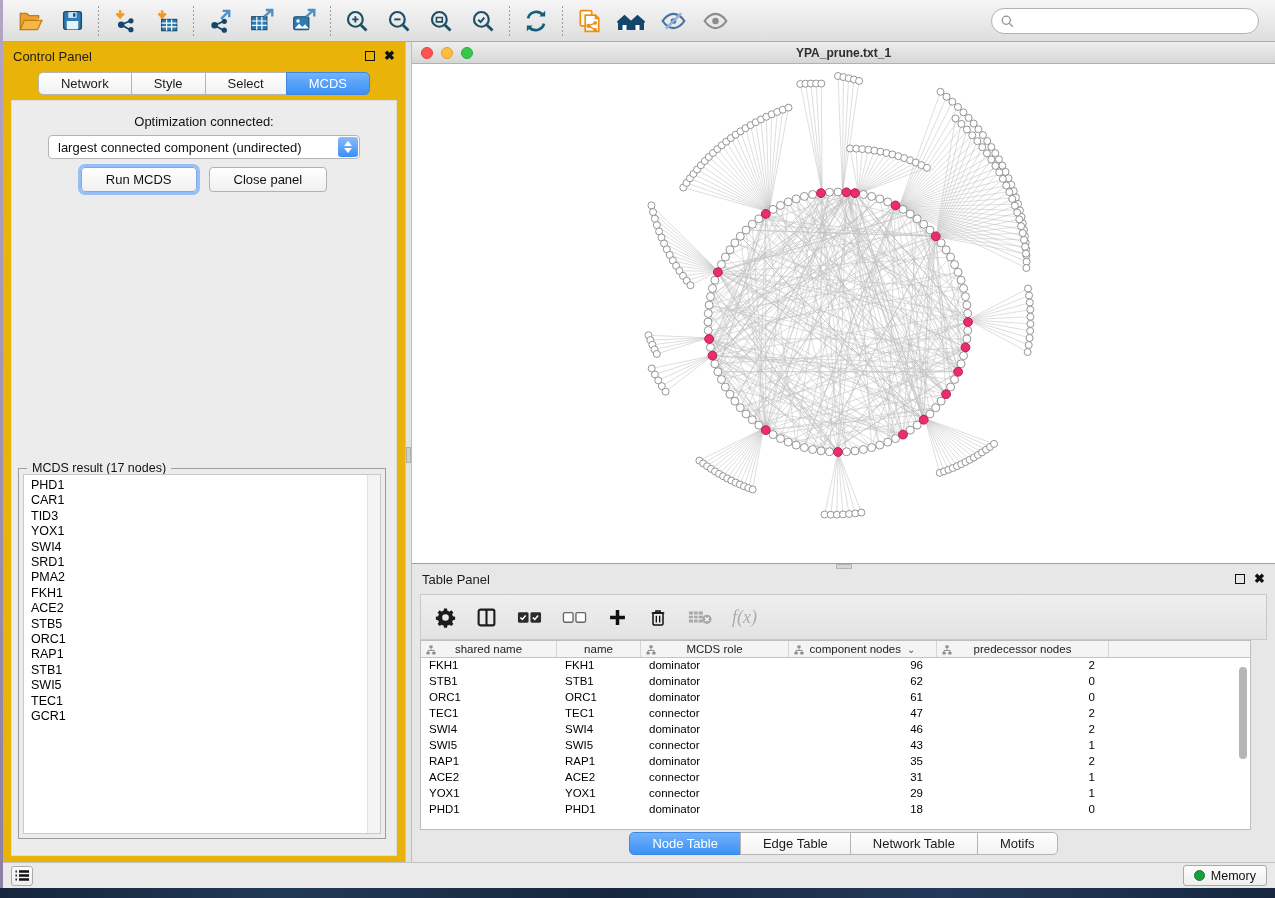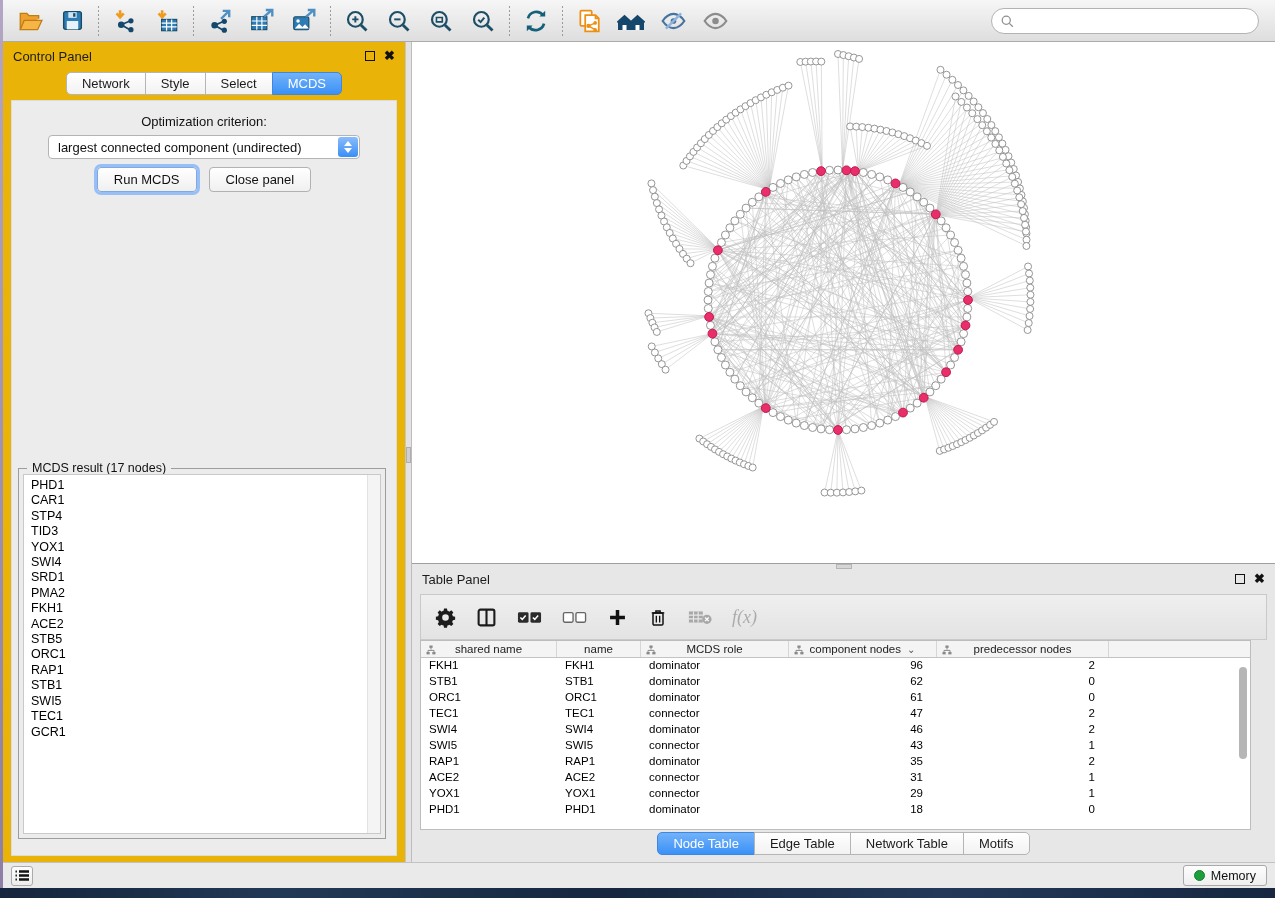--- a/index.html
+++ b/index.html
@@ -34,41 +34,41 @@
   .control-panel { width:402px; flex:0 0 402px; position:relative; background:#eab308; }
   .panel-titlebar { position:absolute; left:0; top:0; right:0; height:28px;
     display:flex; align-items:center; padding:0 10px; }
   .panel-title { font-size:13px; color:#1c1c1c; }
   .panel-icons { margin-left:auto; display:flex; align-items:center; gap:9px; }
   .float-glyph { width:10px; height:10px; border:1.6px solid #111; display:inline-block; }
   .close-glyph { font-size:13px; font-weight:bold; color:#111; line-height:10px; }
 
   .ctab-row { position:absolute; left:0; top:30px; right:0; display:flex; justify-content:center; }
   .tab { background:linear-gradient(#ffffff,#f2f2f2); border:1px solid #b5b5b5; margin-left:-1px;
-    padding:3px 15px; font-size:13px; color:#1b1b1b; cursor:default; }
+    padding:3px 22px; font-size:13px; color:#1b1b1b; cursor:default; }
   .tab:first-child { border-radius:5px 0 0 5px; margin-left:0; }
   .tab:last-child { border-radius:0 5px 5px 0; }
   .tab.active { background:linear-gradient(#72b2f9,#3b91f7); border-color:#3d87e2; color:#fff; }
 
   .cp-content { position:absolute; left:8px; right:8px; top:58px; height:756px;
     background:#ececec; border:1px solid #dcdcdc; }
   .opt-label { position:absolute; left:0; right:0; top:13px; text-align:center; font-size:13px; color:#111; }
   .dropdown { position:absolute; left:36px; top:34px; width:312px; height:24px; background:#fff;
     border:1px solid #b4b4b4; border-radius:4px; font-size:13px; color:#111;
     display:flex; align-items:center; padding-left:9px; }
   .dd-cap { position:absolute; right:1px; top:1px; width:20px; height:20px; border-radius:3px;
     background:linear-gradient(#8abcfb,#3a8ef6); display:flex; flex-direction:column;
     align-items:center; justify-content:center; gap:2px; }
   .dd-up { width:0; height:0; border-left:4px solid transparent; border-right:4px solid transparent;
     border-bottom:5px solid #fff; }
   .dd-down { width:0; height:0; border-left:4px solid transparent; border-right:4px solid transparent;
     border-top:5px solid #fff; }
   .btn-row { position:absolute; left:0; right:0; top:66px; display:flex; justify-content:center; gap:12px; }
   .mac-btn { background:linear-gradient(#ffffff,#f0f0f0); border:1px solid #b2b2b2; border-radius:4px;
-    font-size:13px; color:#111; padding:3px 16px; height:25px; }
+    font-size:13px; color:#111; padding:3px 24px; height:25px; }
   .mac-btn.focused { box-shadow:0 0 0 3px rgba(108,168,250,.65); border-color:#7fa9e2; }
 
   .groupbox { position:absolute; left:6px; right:10px; top:367px; height:371px;
     border:1px solid #9d9d9d; }
   .groupbox-title { position:absolute; left:8px; top:-8px; background:#ececec; padding:0 5px;
     font-size:12.5px; color:#111; }
   .result-list { position:absolute; left:4px; right:4px; top:5px; bottom:4px; background:#fff;
     border:1px solid #c9c9c9; overflow:hidden; padding:3px 0 0 7px; }
   .list-item { font-size:12.5px; line-height:15.4px; color:#000; }
   .result-scroll { position:absolute; right:5px; top:6px; bottom:5px; width:13px;
@@ -330,39 +330,38 @@
           </span>
         </div>
         <div class="ctab-row">
             <div class="tab">Network</div>
             <div class="tab">Style</div>
             <div class="tab">Select</div>
             <div class="tab active">MCDS</div>
           </div>
 
         <div class="cp-content">
-          <div class="opt-label">Optimization criterion:</div>
+          <div class="opt-label">Optimization connected:</div>
           <div class="dropdown">
             <span>largest connected component (undirected)</span>
             <span class="dd-cap">
                 <span class="dd-up"></span>
                 <span class="dd-down"></span>
               </span>
           </div>
           <div class="btn-row">
             <button class="mac-btn focused">Run MCDS</button>
             <button class="mac-btn">Close panel</button>
           </div>
 
           <div class="groupbox">
             <span class="groupbox-title">MCDS result (17 nodes)</span>
             <div class="result-list">
                 <div class="list-item">PHD1</div>
                 <div class="list-item">CAR1</div>
-                <div class="list-item">STP4</div>
                 <div class="list-item">TID3</div>
                 <div class="list-item">YOX1</div>
                 <div class="list-item">SWI4</div>
                 <div class="list-item">SRD1</div>
                 <div class="list-item">PMA2</div>
                 <div class="list-item">FKH1</div>
                 <div class="list-item">ACE2</div>
                 <div class="list-item">STB5</div>
                 <div class="list-item">ORC1</div>
                 <div class="list-item">RAP1</div>
@@ -376,20 +375,28 @@
         </div>
       </div>
 
       <div class="vsplit">
         <div class="vsplit-handle"></div>
       </div>
 
       <div class="right-col">
 
         <div class="net-window">
+          <div class="net-titlebar">
+            <span class="traffic">
+              <span class="tl red"></span>
+              <span class="tl yellow"></span>
+              <span class="tl green"></span>
+            </span>
+            <span class="net-title">YPA_prune.txt_1</span>
+          </div>
           <div class="net-canvas">
             <svg width="863" height="500" viewBox="0 0 863 500">
                 <g stroke="#BFBFBF" stroke-width="0.7" fill="none" stroke-opacity="0.75">
                   <line x1="305.8956607735327" y1="208.2511537925383" x2="529.1359342378605" y2="337.1389857711337"></line>
                   <line x1="305.8956607735327" y1="208.2511537925383" x2="498.2241302925483" y2="149.9089504006691"></line>
                   <line x1="305.8956607735327" y1="208.2511537925383" x2="551.5703574175789" y2="224.35352413667232"></line>
                   <line x1="305.8956607735327" y1="208.2511537925383" x2="409.0315950113933" y2="386.8878319785954"></line>
                   <line x1="305.8956607735327" y1="208.2511537925383" x2="549.1009168343637" y2="299.787130489411"></line>
                   <line x1="305.8956607735327" y1="208.2511537925383" x2="459.64647586332774" y2="383.57035741757886"></line>
                   <line x1="305.8956607735327" y1="208.2511537925383" x2="555.7216600210185" y2="249.4975932000814"></line>

